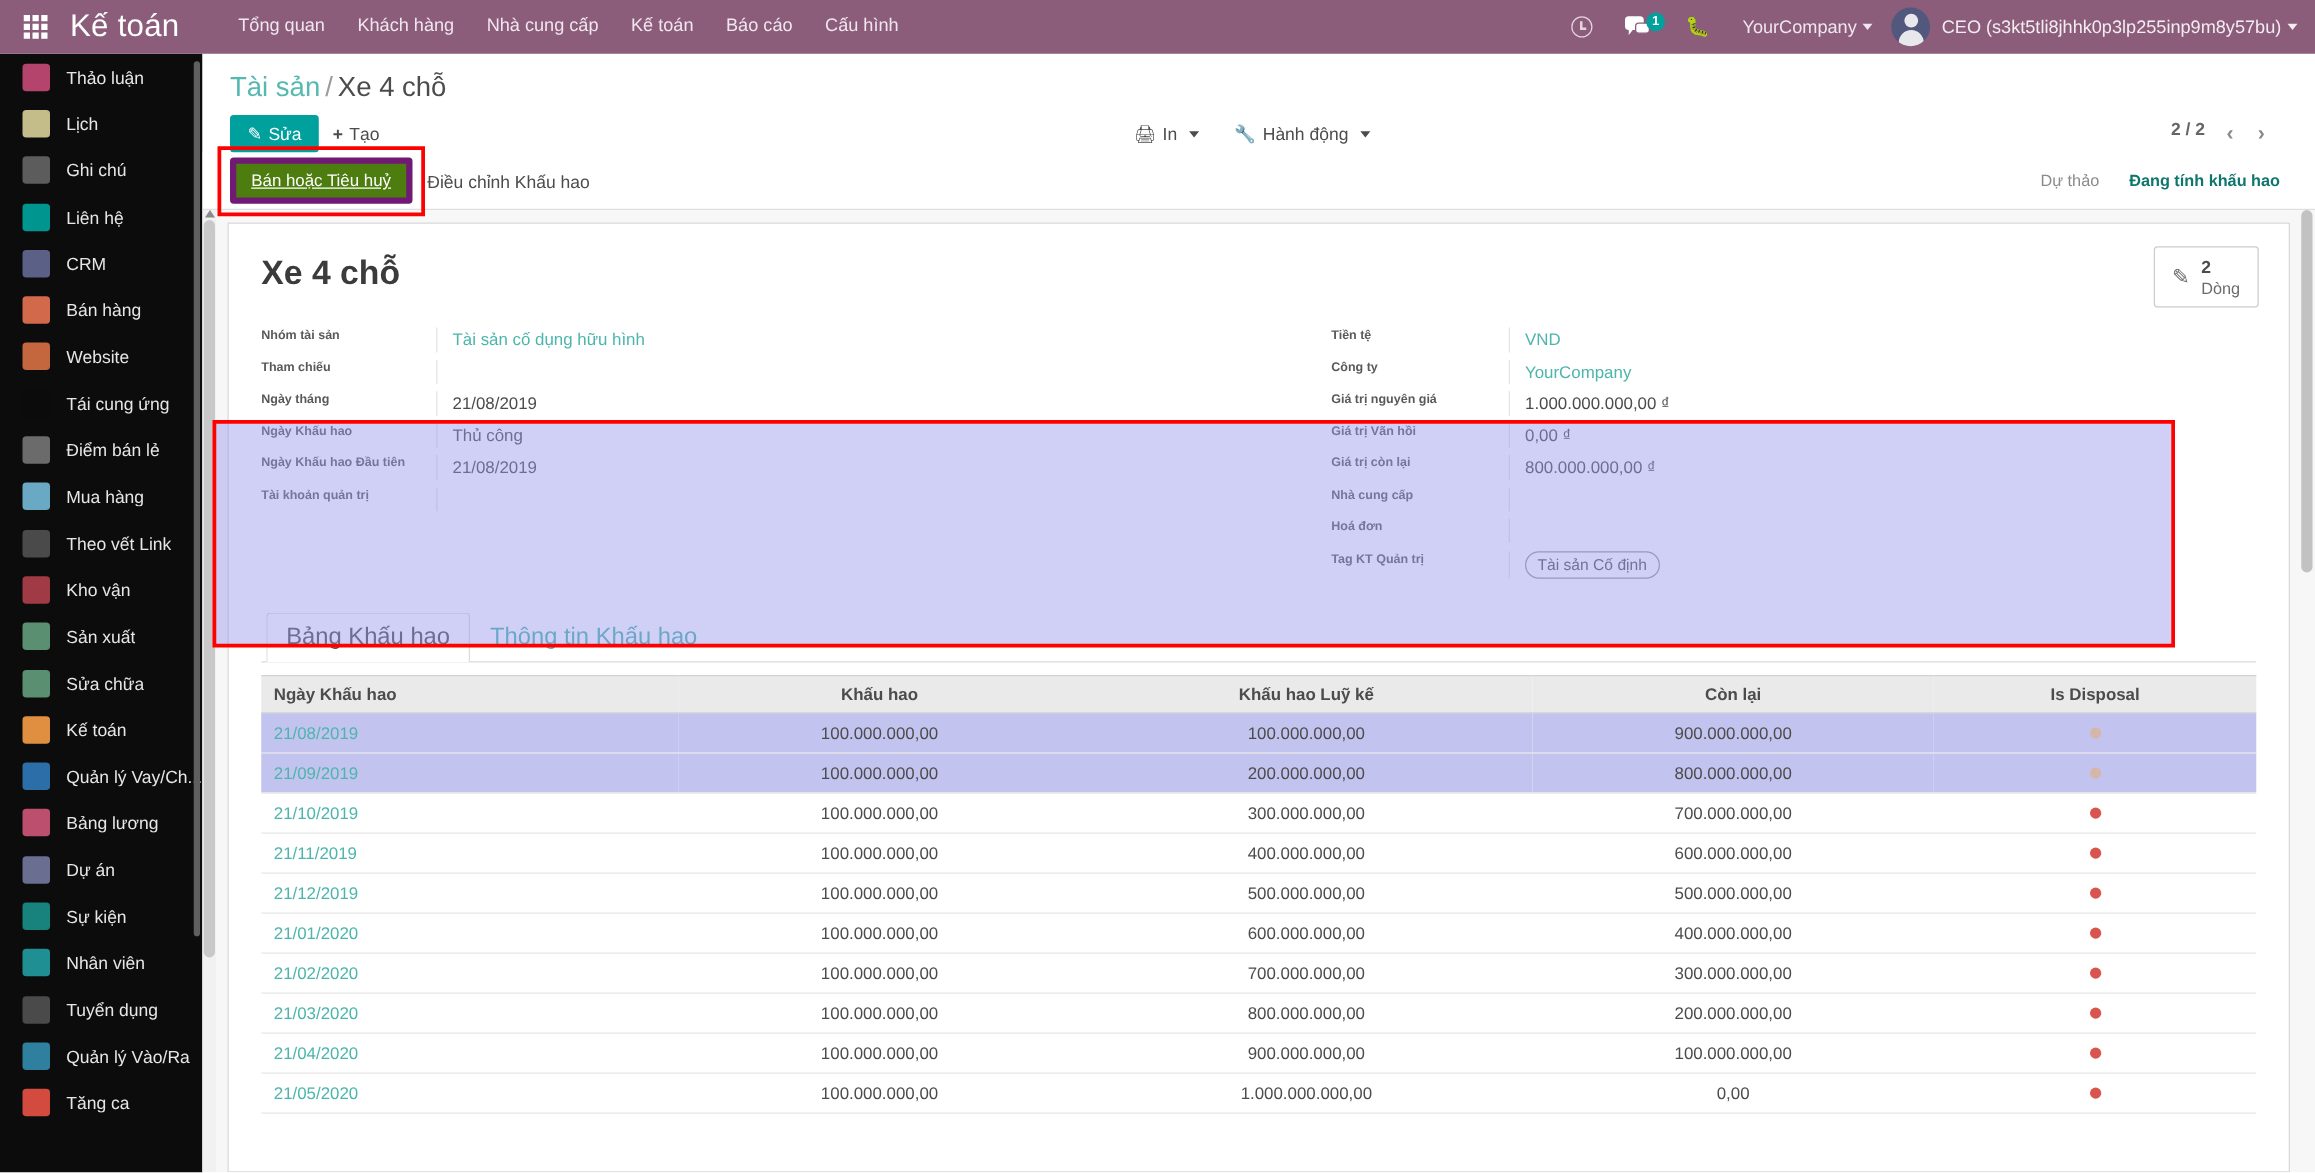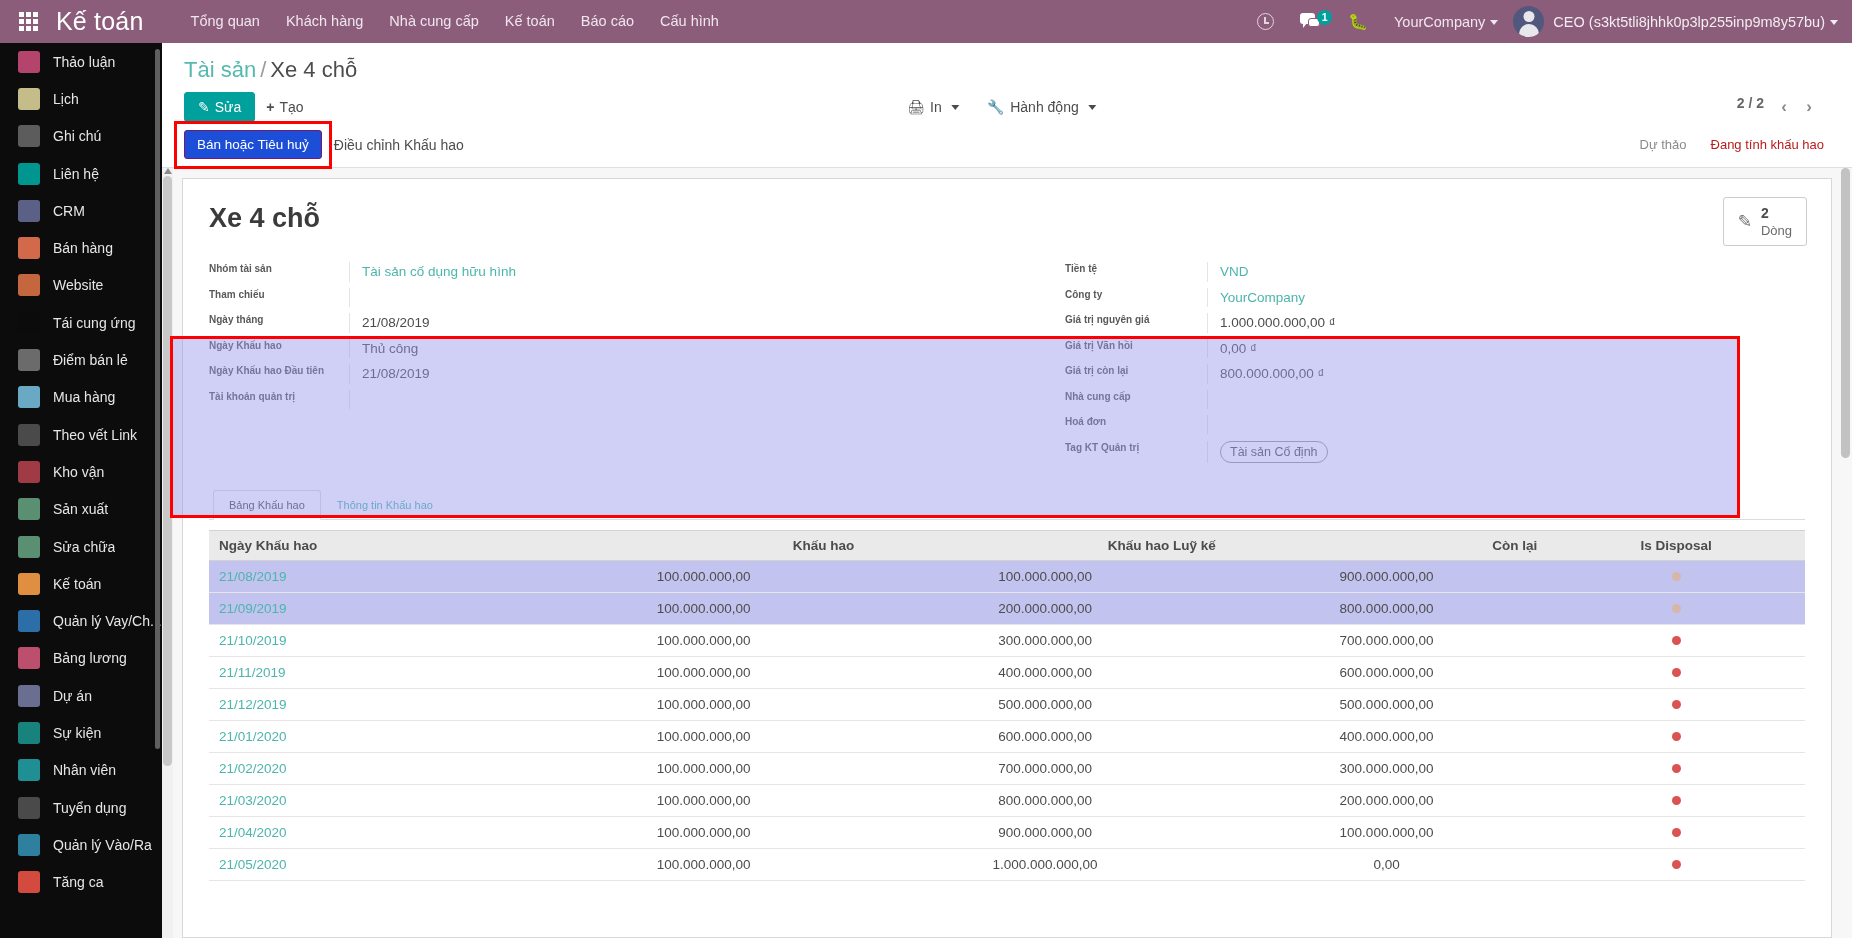--- a/index.html
+++ b/index.html
@@ -60,26 +60,26 @@
   .btn-primary { background:#00a09d; color:#fff; border:1px solid #00a09d; border-radius:3px; padding:6px 13px; font-size:14px; cursor:pointer; display:inline-flex; align-items:center; gap:5px;}
   .btn-link { background:none; border:none; color:#4c4c4c; font-size:14px; padding:6px 11px; cursor:pointer; display:inline-flex; align-items:center; gap:5px;}
   .cp-center { position:absolute; left:50%; transform:translateX(-50%); display:flex; gap:6px; align-items:center; }
   .cp-right { margin-left:auto; display:flex; align-items:flex-start; gap:3px; color:#666; font-size:14px;font-weight:bold; }
   .pager-btn { width:22px; height:24px; display:flex; align-items:center; justify-content:center; cursor:pointer; color:#8a8a8a; font-size:17px; }
   .pager-txt { padding:0 6px; }
 
   
   .statusbar-row { display:flex; align-items:center; border-bottom:1px solid #dfdfdf; height:46px; padding:0 16px 0 22px; position:relative; background:#fff;}
   .hl-wrap { position:relative; }
-  .btn-status { background:#1d4ed8; color:#fff; border:1px solid #701a75; border-radius:3px; font-size:13.5px; padding:6px 12px; cursor:pointer; }
+  .btn-status { background:#4d7c0f; color:#fff; border:5px solid #701a75; border-radius:3px; font-size:13.5px; padding:6px 12px; cursor:pointer;text-decoration:underline; }
   .btn-status2 { background:none; border:none; color:#4c4c4c; font-size:14px; padding:6px 12px; cursor:pointer; }
   .redbox { position:absolute; border:3px solid #f00; pointer-events:none; z-index:20; }
   .stat-right { margin-left:auto; display:flex; align-items:flex-start; }
   .stat-pill { font-size:13px; padding:4px 12px; color:#8a8a8a; }
-  .stat-pill.active { color:#b91c1c; font-weight:400; }
+  .stat-pill.active { color:#0f766e; font-weight:700; }
 
   
   .scrollarea { flex:1; overflow:hidden; position:relative; background:#f7f7f7; }
   .sheet { background:#fff; border:1px solid #d8d8d8; margin:10px 20px 0 20px; padding:18px 26px 0 26px; position:relative; min-height:760px;}
   .sheet-title { font-size:27px; font-weight:700; color:#3b3b3b; margin:6px 0 28px 0; }
   .stat-button {
     position:absolute; right:24px; top:18px; border:1px solid #ccc; border-radius:3px;
     display:flex; align-items:center; gap:9px; padding:8px 14px; cursor:pointer; background:#fff;
   }
   .stat-button .pencil { color:#6b6b6b; font-size:17px; }
@@ -92,27 +92,27 @@
   .frow { display:flex; align-items:flex-start; min-height:20.5px; margin-bottom:5px; }
   .flabel { width:140px; flex:none; font-weight:700; color:#59595c; font-size:10px; line-height:1.45; }
   .fcol.right .flabel { width:142px; }
   .fval { flex:1; padding-left:12px; border-left:1px solid #e4e4e4; min-height:19px; font-size:13.5px; line-height:1.45; color:#4c4c4c;}
   .fval.link { color:#4cb5ac; }
   .tagpill { display:inline-block; border:1px solid #9b9b9b; border-radius:11px; font-size:12.5px; padding:1px 9px; color:#555; }
 
   
   .notebook { margin-top:22px; position:relative; }
   .tabs { display:flex; border-bottom:1px solid #dcdcdc; padding-left:4px; }
-  .tab { padding:8px 15px; font-size:11px; color:#4cb5ac; cursor:pointer; border:1px solid transparent; margin-bottom:-1px; }
+  .tab { padding:8px 15px; font-size:19px; color:#4cb5ac; cursor:pointer; border:1px solid transparent; margin-bottom:-1px; }
   .tab.active { color:#4c4c4c; background:#fff; border-color:#dcdcdc #dcdcdc #fff; border-radius:3px 3px 0 0; }
 
   table.grid { width:100%; border-collapse:collapse; margin-top:10px; }
   table.grid th {
     background:#eaeaea; border-bottom:1px solid #d2d2d2; border-top:1px solid #d2d2d2;
-    font-size:13.5px; font-weight:700; color:#4c4c4c; padding:7px 10px; text-align:right; white-space:nowrap;
+    font-size:13.5px; font-weight:700; color:#4c4c4c; padding:7px 10px; text-align:center; white-space:nowrap;
   }
   table.grid th.l { text-align:left; }
   table.grid th.c { text-align:center; }
   table.grid td { border-bottom:1px solid #e6e6e6; font-size:13.5px; padding:8px 10px; text-align:center; color:#4c4c4c; white-space:nowrap;}
   table.grid td.l { text-align:left; color:#4cb5ac; }
   table.grid td.c { text-align:center; }
   .dot { display:inline-block; width:9px; height:9px; border-radius:50%; background:#d9534f; }
   .dot.mute { background:#d6b6a8; }
   tr.hlrow td { background:#c3c3f0; }
 

